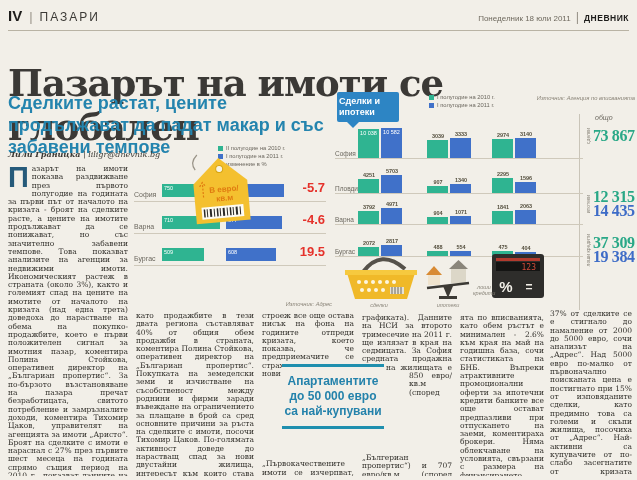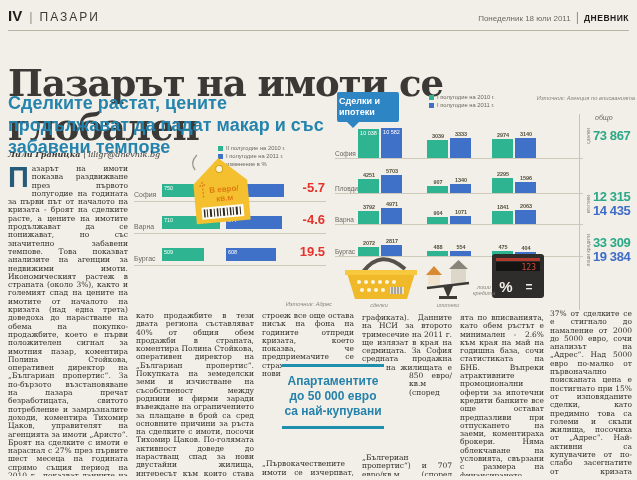--- a/index.html
+++ b/index.html
@@ -61,21 +61,21 @@
   .d-city{position:absolute;left:0;bottom:1px;font-size:6.5px;color:#6b675e}
   .vbar{position:absolute;bottom:0;width:21px}
   .vbar.g{background:#2fb491}
   .vbar.b{background:#4071c9}
   .vlab{position:absolute;font-size:5.5px;color:#55503f;width:30px;text-align:center;font-weight:bold}
   .vlab.in{position:absolute;top:1px;left:0;width:21px;color:#fff;font-weight:normal}
   .divider{position:absolute;left:246px;top:26px;height:196px;border-left:1px solid #c9c4b8}
   .obshto{position:absolute;left:262px;top:26px;font-size:7px;font-style:italic;color:#6b675e}
   .t-block{position:absolute;left:252px;display:flex;align-items:center;gap:2px}
   .t-vlab{writing-mode:vertical-rl;transform:rotate(180deg);font-size:5px;color:#8a857a}
-  .t-nums b{display:block;font-size:13px;line-height:14px;letter-spacing:-.4px;font-family:Liberation Sans, sans-serif}
+  .t-nums b{display:block;font-size:16px;line-height:14px;letter-spacing:-.4px;font-family:Liberation Serif, serif}
   .tg{color:#2aa887}
   .tb{color:#3e6cc7}
   .icon{position:absolute}
   .icon-label{position:absolute;font-size:5.5px;font-style:italic;color:#8a857a;text-align:center}
 </style>
 </head>
 <body>
 
 <div class="masthead">
   <div class="mh-left">
@@ -245,21 +245,21 @@
   <div class="t-block" style="top:102px">
     <span class="t-vlab">ипотеки</span>
     <span class="t-nums">
       <b class="tg">12 315</b>
       <b class="tb">14 435</b>
     </span>
   </div>
   <div class="t-block" style="top:146px">
     <span class="t-vlab">лоши кредити</span>
     <span class="t-nums">
-      <b class="tg">33 309</b>
+      <b class="tg">37 309</b>
       <b class="tb">19 384</b>
     </span>
   </div>
     </div>
 
   <svg class="icon" style="left:10px;top:168px" width="76" height="44" viewBox="0 0 76 44">
     <path d="M20 16 Q 38 -8 62 13" stroke="#55514a" stroke-width="4" fill="none"></path>
     <path d="M4 17 L72 17 L64 43 L12 43 Z" fill="#f0b929"></path>
     <rect x="2" y="14" width="72" height="5" fill="#f6c93f"></rect>
     <g fill="#fdf6df">

